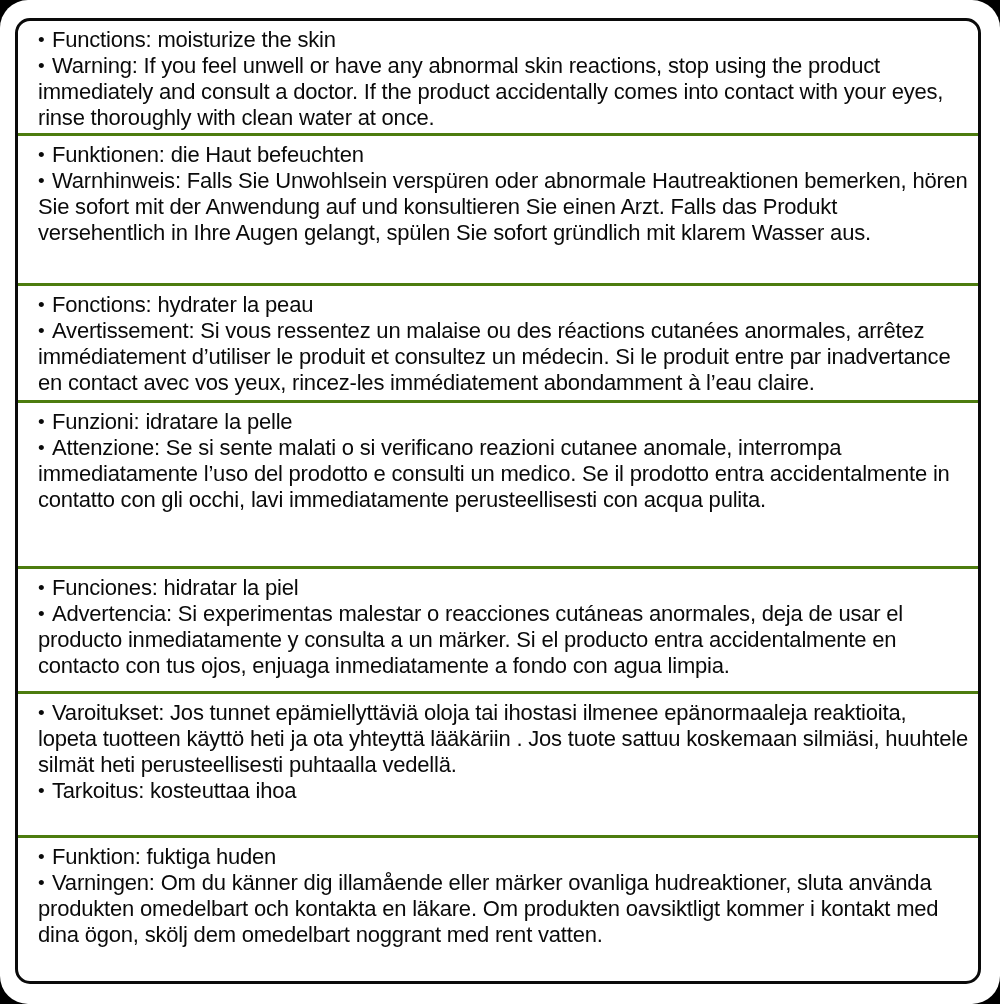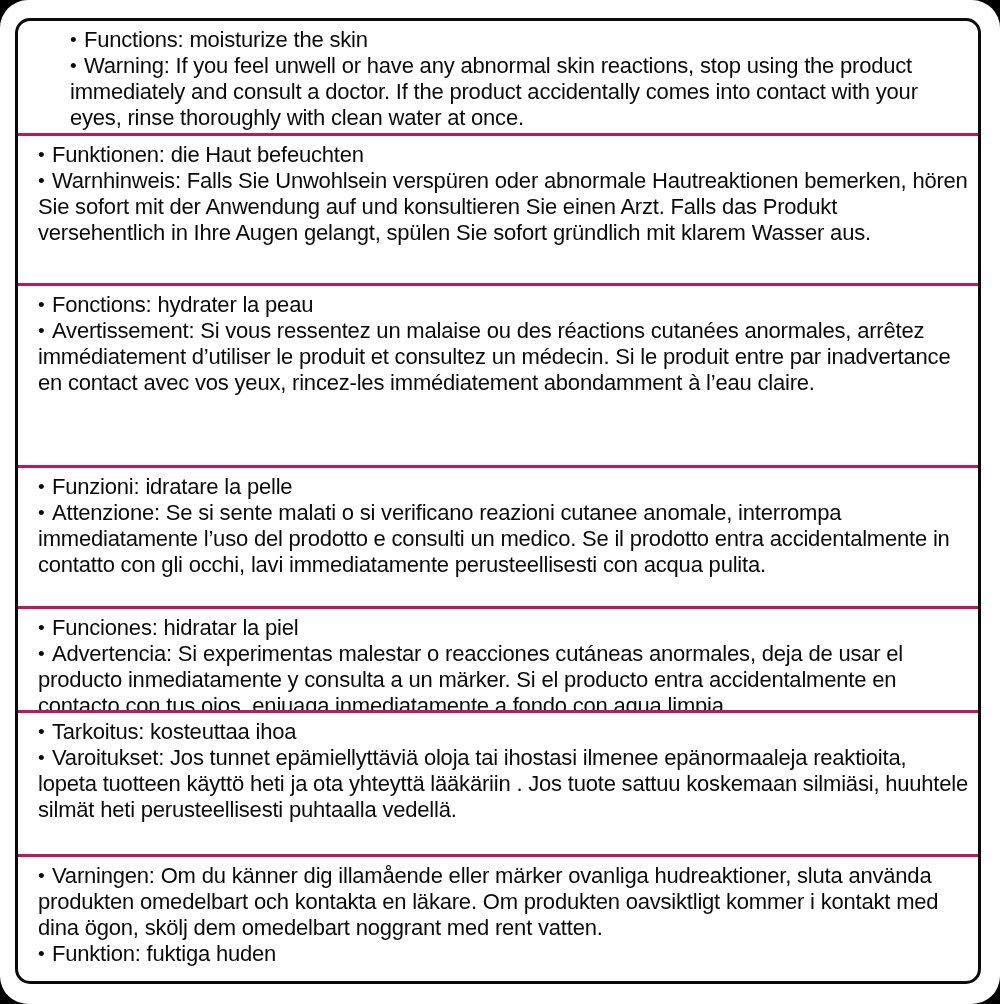--- a/index.html
+++ b/index.html
@@ -30,28 +30,28 @@
     border-radius: 15px;
     background: #ffffff;
     overflow: hidden;
   }
   .section {
     box-sizing: border-box;
     padding: 6px 8px 0 20px;
     overflow: hidden;
   }
   .section + .section {
-    border-top: 3px solid #be185d;
+    border-top: 3px solid #4d7c0f;
   }
   
-  .s-en { height: 112px; margin-left: 32px; }
+  .s-en { height: 112px; }
   .s-de { height: 150px; }
-  .s-fr { height: 182px; }
-  .s-it { height: 141px; }
-  .s-es { height: 104px; }
+  .s-fr { height: 117px; }
+  .s-it { height: 166px; }
+  .s-es { height: 125px; }
   .s-fi { height: 144px; }
   .s-sv { height: 138px; }
   .li {
     color: #0a0a0a;
     font-size: 22px;
     line-height: 26px;
     letter-spacing: -0.2px;
     text-align: left;
   }
   .bullet {
@@ -86,23 +86,23 @@
       <div class="li"><span class="bullet">•</span><span>Funzioni: idratare la pelle</span></div>
       <div class="li"><span class="bullet">•</span><span>Attenzione: Se si sente malati o si verificano reazioni cutanee anomale, interrompa immediatamente l’uso del prodotto e consulti un medico. Se il prodotto entra accidentalmente in contatto con gli occhi, lavi immediatamente perusteellisesti con acqua pulita.</span></div>
     </div>
 
     <div class="section s-es">
       <div class="li"><span class="bullet">•</span><span>Funciones: hidratar la piel</span></div>
       <div class="li"><span class="bullet">•</span><span>Advertencia: Si experimentas malestar o reacciones cutáneas anormales, deja de usar el producto inmediatamente y consulta a un märker. Si el producto entra accidentalmente en contacto con tus ojos, enjuaga inmediatamente a fondo con agua limpia.</span></div>
     </div>
 
     <div class="section s-fi">
+      <div class="li"><span class="bullet">•</span><span>Varoitukset: Jos tunnet epämiellyttäviä oloja tai ihostasi ilmenee epänormaaleja reaktioita, lopeta tuotteen käyttö heti ja ota yhteyttä lääkäriin . Jos tuote sattuu koskemaan silmiäsi, huuhtele silmät heti perusteellisesti puhtaalla vedellä.</span></div>
       <div class="li"><span class="bullet">•</span><span>Tarkoitus: kosteuttaa ihoa</span></div>
-      <div class="li"><span class="bullet">•</span><span>Varoitukset: Jos tunnet epämiellyttäviä oloja tai ihostasi ilmenee epänormaaleja reaktioita, lopeta tuotteen käyttö heti ja ota yhteyttä lääkäriin . Jos tuote sattuu koskemaan silmiäsi, huuhtele silmät heti perusteellisesti puhtaalla vedellä.</span></div>
     </div>
 
     <div class="section s-sv">
+      <div class="li"><span class="bullet">•</span><span>Funktion: fuktiga huden</span></div>
       <div class="li"><span class="bullet">•</span><span>Varningen: Om du känner dig illamående eller märker ovanliga hudreaktioner, sluta använda produkten omedelbart och kontakta en läkare. Om produkten oavsiktligt kommer i kontakt med dina ögon, skölj dem omedelbart noggrant med rent vatten.</span></div>
-      <div class="li"><span class="bullet">•</span><span>Funktion: fuktiga huden</span></div>
     </div>
 
   </div>
 </div>
 
 </body></html>

